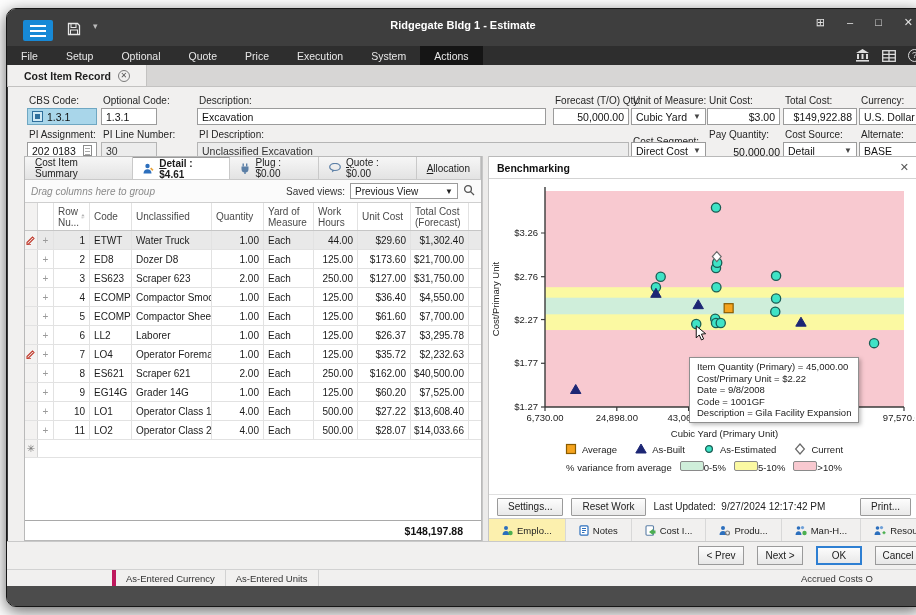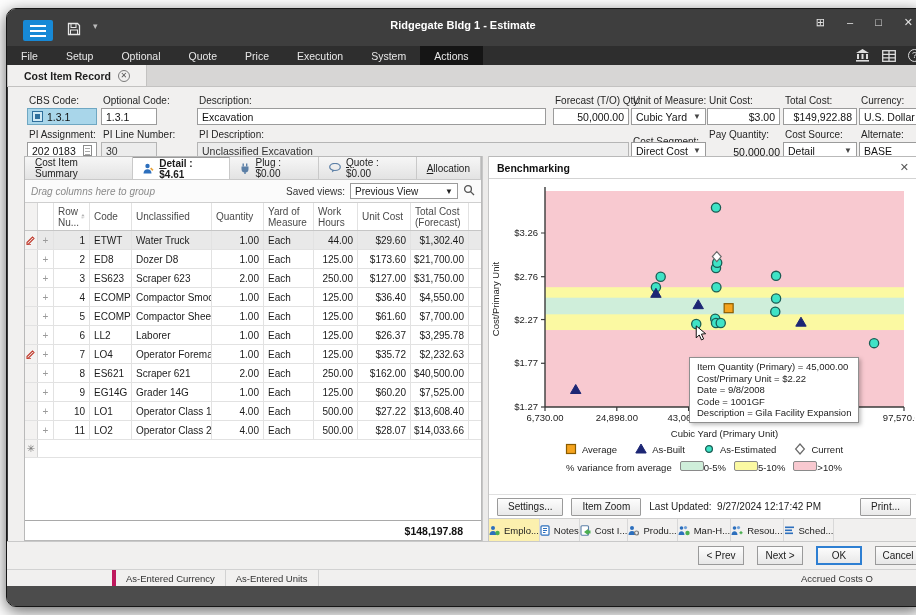--- a/index.html
+++ b/index.html
@@ -87,21 +87,21 @@
   .legend-row{height:16px;display:flex;justify-content:center;align-items:center;gap:18px;font-size:9.5px;color:#222;}
   .legend-row .li{display:flex;align-items:center;gap:5px;}
   .var-row{height:20px;display:flex;justify-content:center;align-items:center;gap:8px;font-size:9.5px;color:#222;}
   .swatch{width:24px;height:10px;border:1px solid #8a8a8a;border-radius:2px;display:inline-block;}
   .bench-ctl{margin-top:auto;height:24px;display:flex;align-items:center;gap:8px;padding:0 8px;border-top:1px solid #e0e0e0;}
   .btn{height:18px;background:linear-gradient(#fdfdfd,#e9e9e9);border:1px solid #9a9a9a;font-size:10px;color:#222;
     display:flex;align-items:center;justify-content:center;padding:0 10px;cursor:pointer;border-radius:1px;}
   .lastupd{font-size:10px;color:#222;}
   .print-btn{margin-left:auto;}
   .btabs{height:23px;display:flex;border-top:1px solid #cfcfcf;background:#f1f0ef;}
-  .btab{flex:0 0 auto;display:flex;align-items:center;gap:4px;font-size:9.5px;color:#222;padding:0 0;
+  .btab{flex:0 0 auto;display:flex;align-items:center;gap:4px;font-size:9.5px;color:#222;padding:0 13px;
     border-right:1px solid #d8d8d8;cursor:pointer;white-space:nowrap;}
   .btab.hl{background:#fcf0ae;}
   
   .footer{position:absolute;left:0;top:532px;right:0;height:28px;background:#f1f0ef;border-top:1px solid #c9c9c9;
     display:flex;align-items:center;justify-content:flex-end;gap:13px;padding-right:0;}
   .fbtn{width:46px;height:19px;background:linear-gradient(#fdfdfd,#e7e7e7);border:1px solid #9a9a9a;font-size:10px;
     color:#222;display:flex;align-items:center;justify-content:center;cursor:pointer;}
   .fbtn.ok{border:1px solid #2e7fd2;box-shadow:inset 0 0 0 1px #2e7fd2;}
   .statusbar{position:absolute;left:0;top:560px;right:0;height:17px;background:#f1f0ef;border-top:1px solid #d2d2d2;
     font-size:9.5px;color:#333;display:flex;align-items:center;}
@@ -569,21 +569,21 @@
           </span>
         </div>
       <div class="var-row" id="variance-legend">
           <span>% variance from average</span>
           <span class="li"><span class="swatch" style="background:#cfeeda"></span><span>0-5%</span></span>
           <span class="li"><span class="swatch" style="background:#fbf9a2"></span><span>5-10%</span></span>
           <span class="li"><span class="swatch" style="background:#f8c9d0"></span><span>&gt;10%</span></span>
         </div>
       <div class="bench-ctl">
         <div class="btn">Settings...</div>
-        <div class="btn">Item Zoom</div>
+        <div class="btn">Reset Work</div>
         <span class="lastupd"><span>Last Updated:</span>&nbsp; <span>9/27/2024 12:17:42 PM</span></span>
         <div class="btn print-btn">Print...</div>
       </div>
       <div class="btabs" id="bottom-tabs">
           <div class="btab hl">
             <span style="display:flex">
               <svg width="11" height="11" viewBox="0 0 11 11">
                 <circle cx="4" cy="3" r="2" fill="#2c6fbd"></circle>
                 <path d="M0.5 10c0-2.6 1.6-4 3.5-4s3.5 1.4 3.5 4z" fill="#2c6fbd"></path>
                 <circle cx="8.5" cy="8" r="2.2" fill="#4caf50"></circle>

